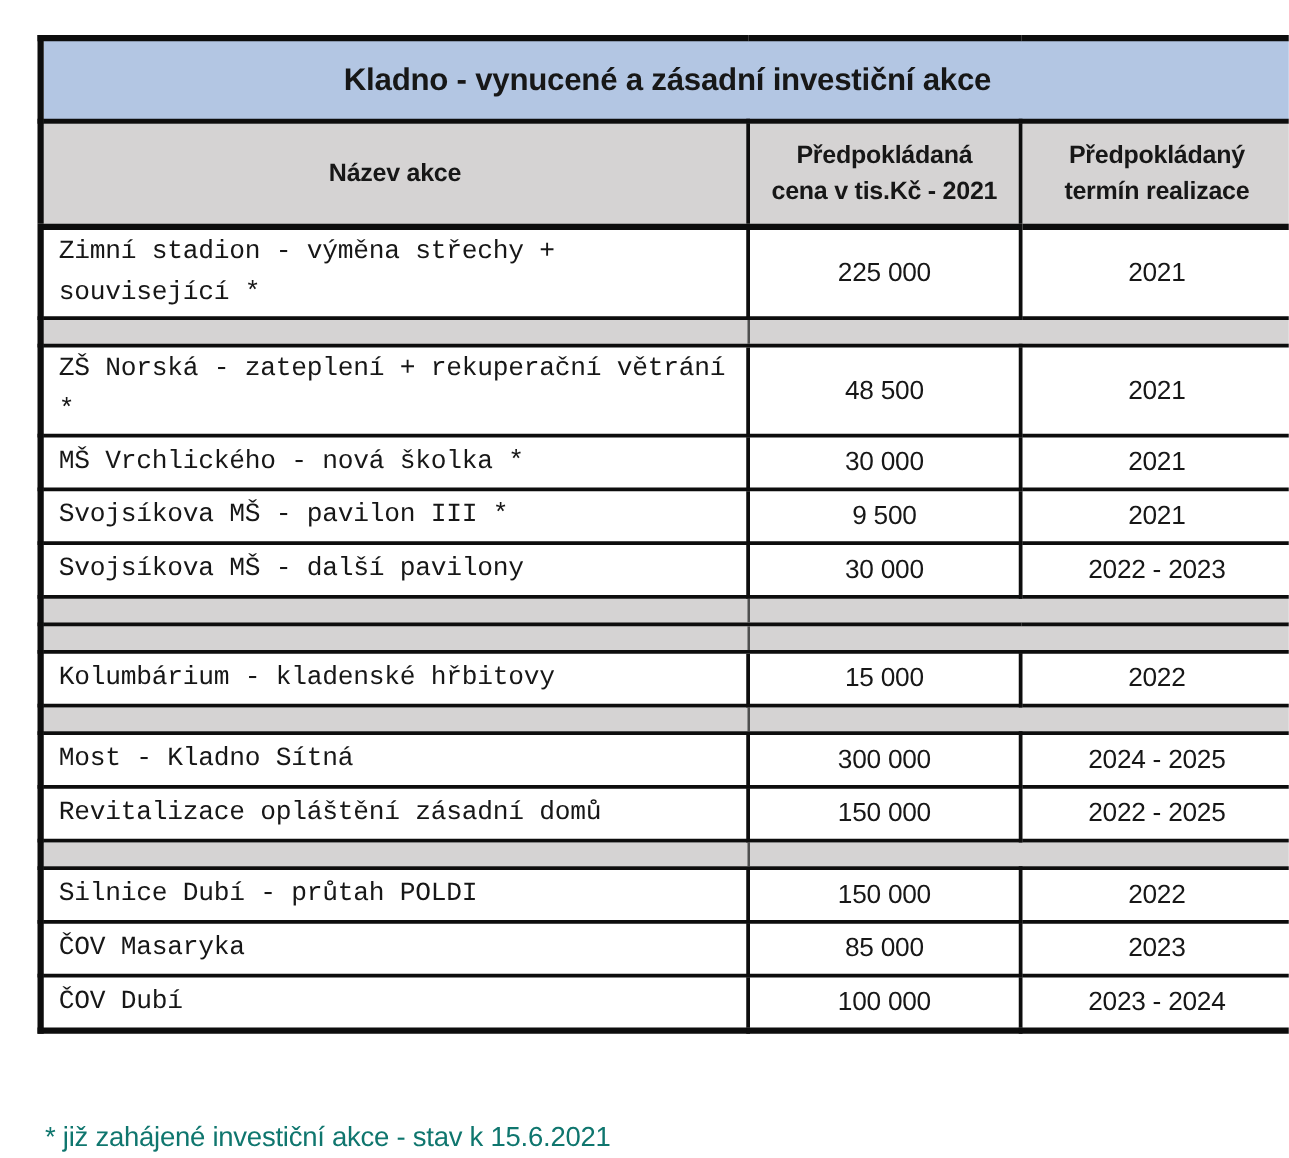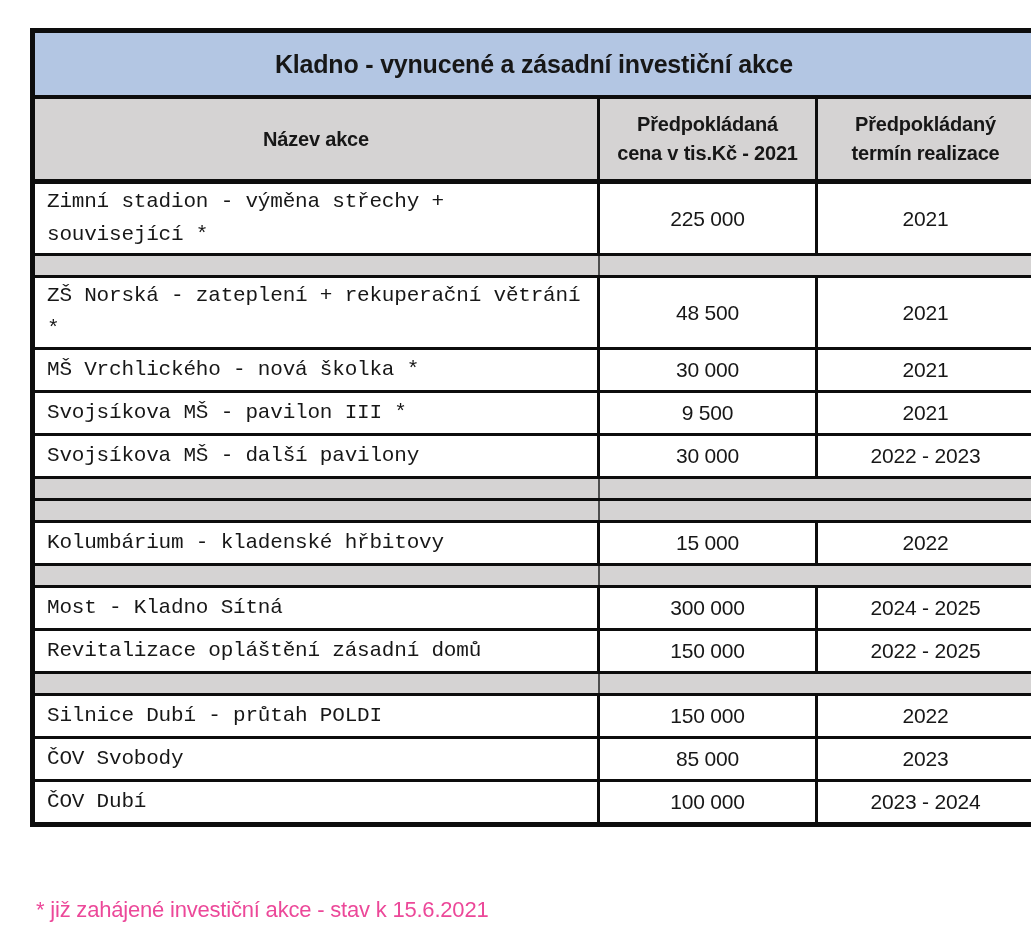--- a/index.html
+++ b/index.html
@@ -54,21 +54,21 @@
   td.price, td.term { text-align: center; padding: 0 4px; }
 
   
   tr.spacer td { height: 19px; background: #d5d3d3; padding: 0; }
   tr.spacer td.sp1 { border-right: 2px solid #4f4f4f; }
   tr.spacer td.sp2 { border-left: none; }
 
   .footnote {
     position: absolute; left: 16px; top: 897px;
     font-size: 22px; letter-spacing: -0.2px;
-    color: #ec4899;
+    color: #0f766e;
   }
 </style>
 </head>
 <body>
 
 <div class="page">
 
   <table class="invest">
     <colgroup>
       <col class="c-name">
@@ -162,21 +162,21 @@
       <td class="sp1"></td>
       <td class="sp2" colspan="2"></td>
     </tr>
 
     <tr class="data">
       <td class="name">Silnice Dubí - průtah POLDI</td>
       <td class="price">150 000</td>
       <td class="term">2022</td>
     </tr>
     <tr class="data">
-      <td class="name">ČOV Svobody</td>
+      <td class="name">ČOV Masaryka</td>
       <td class="price">85 000</td>
       <td class="term">2023</td>
     </tr>
     <tr class="data">
       <td class="name">ČOV Dubí</td>
       <td class="price">100 000</td>
       <td class="term">2023 - 2024</td>
     </tr>
   </tbody>
     </table>

